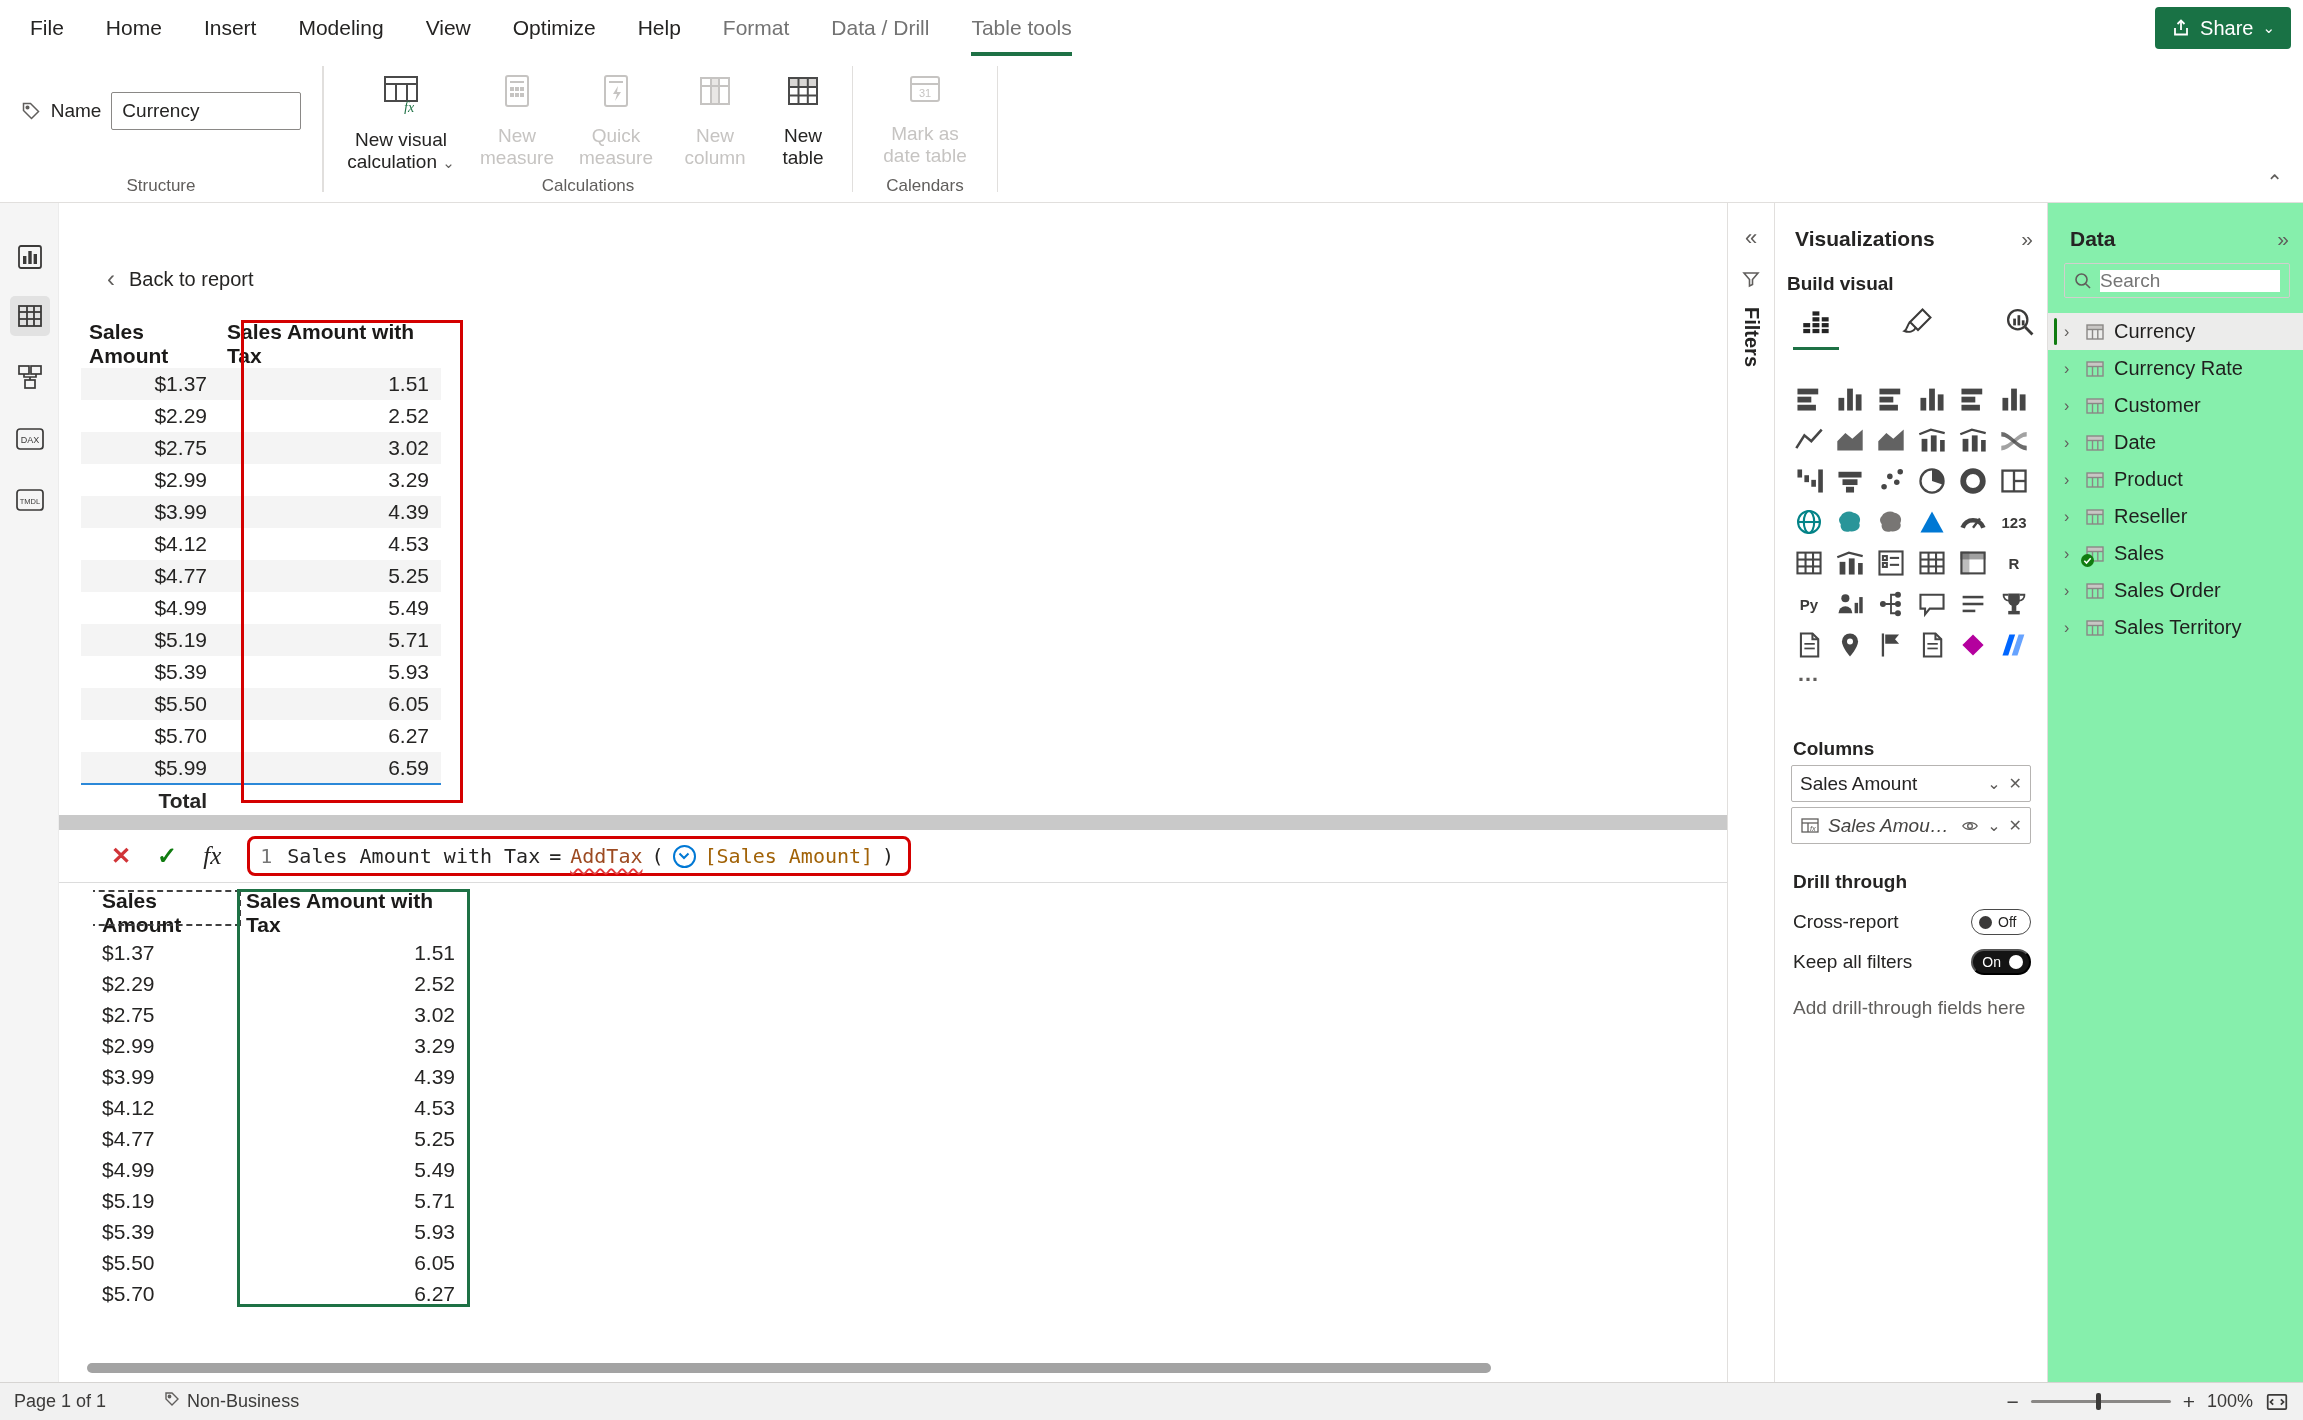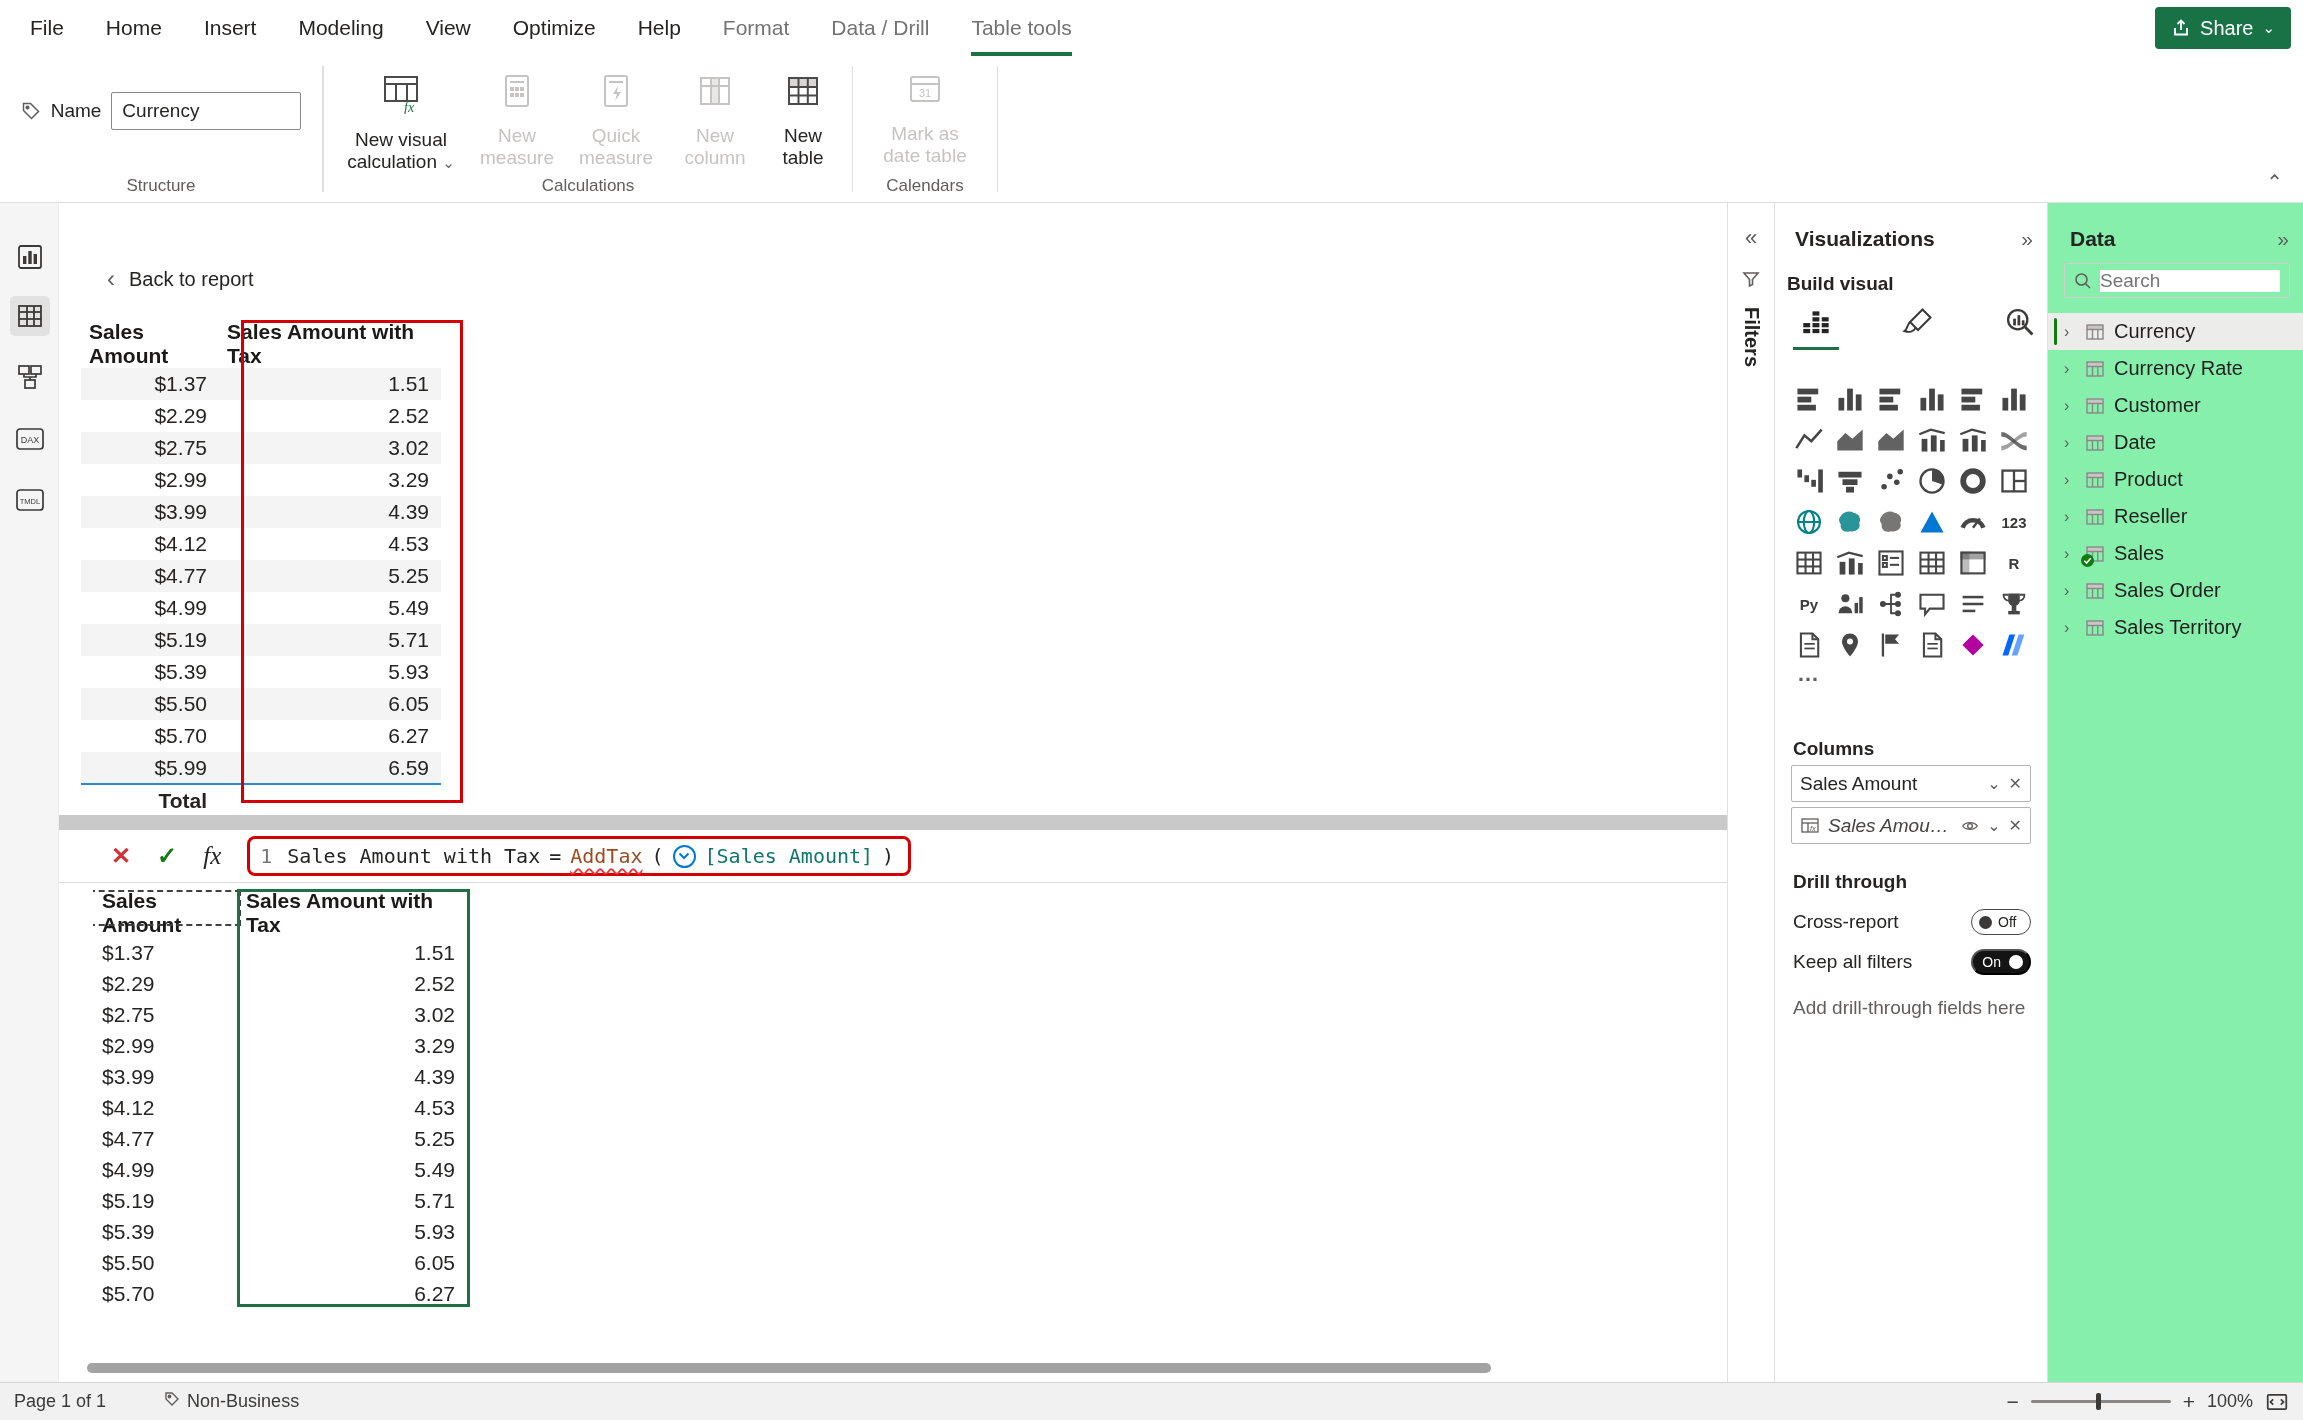--- a/index.html
+++ b/index.html
@@ -49,21 +49,21 @@
   .overlay{position:absolute;pointer-events:none}
   .red-box1{left:182px;top:117px;width:222px;height:483px;border:3px solid #d40000}
   .gray-band{position:absolute;left:0;top:612px;width:100%;height:15px;background:#c9c9c9}
   .fbar{position:absolute;left:0;top:627px;width:100%;height:53px;background:#fff;border-bottom:1px solid #dcdcdc;display:flex;align-items:center;padding-left:52px;gap:26px}
   .fx-cancel{color:#d13438;font-size:24px;font-weight:700;background:none;border:none;cursor:pointer}
   .fx-accept{color:#107c10;font-size:24px;font-weight:700;background:none;border:none;cursor:pointer}
   .fx-sym{font-family:"Liberation Serif",serif;font-style:italic;font-size:25px;color:#252423}
   .formula-box{display:inline-flex;align-items:center;gap:9px;border:3px solid #d40000;border-radius:8px;padding:5px 14px 5px 10px;font-family:"DejaVu Sans Mono",monospace;font-size:20px}
   .lineno{color:#767676;margin-right:6px}
   .fname{color:#9c4a21;text-decoration:underline;text-decoration-style:wavy;text-decoration-color:#e03a3a;text-underline-offset:5px}
-  .fref{color:#0f766e}
+  .fref{color:#a16207}
   .fx-chip{display:inline-flex;align-items:center;justify-content:center;width:23px;height:23px;border:2px solid #0078d4;border-radius:50%;background:#fff}
 
   .t2wrap{position:absolute;left:34px;top:686px;width:380px;height:418px;overflow:hidden}
   .t2{width:376px}
   .t2 th{height:34px;padding-left:9px}
   .t2 td{height:31px}
   .t2 td.c1{text-align:left;padding-left:9px}
   .t2 td.c2{text-align:right;padding-right:14px}
   .dash-box{left:-4px;top:1px;width:152px;height:36px;border:2px dashed #404040}
   .green-box{left:144px;top:0;width:233px;height:418px;border:3px solid #1e7145}

